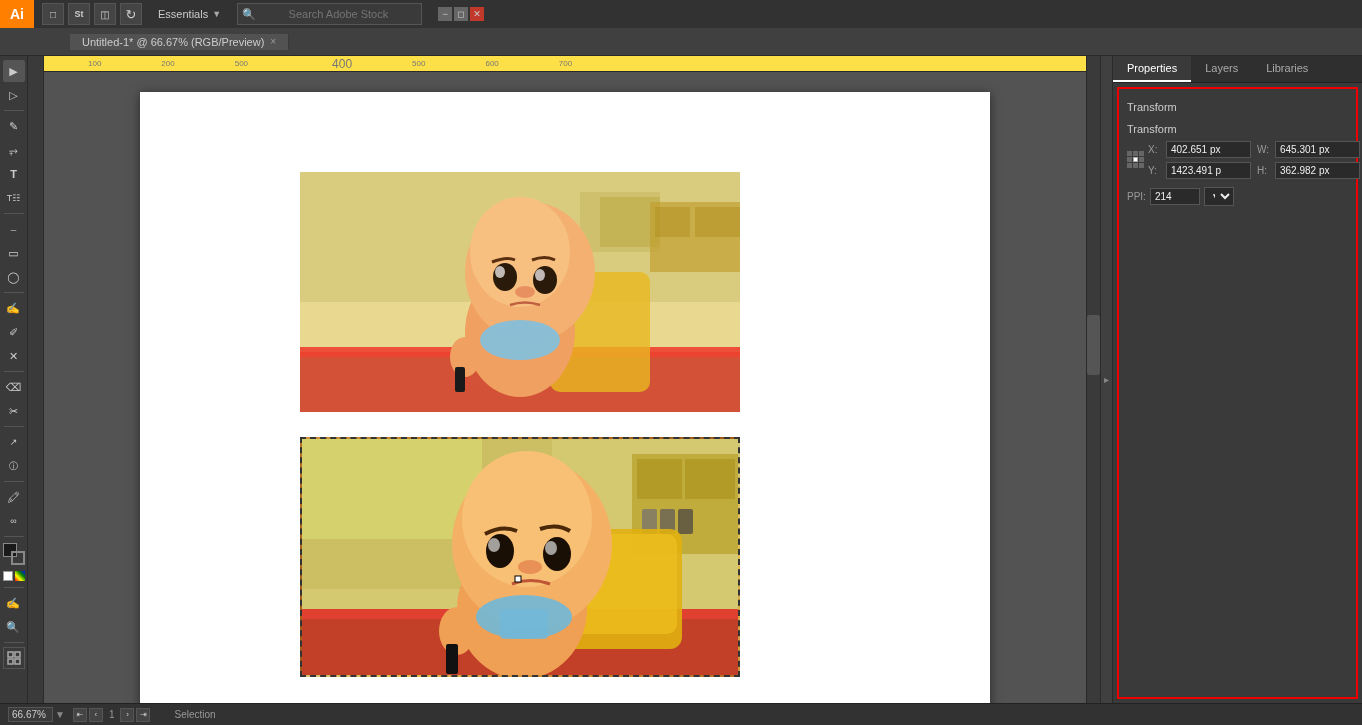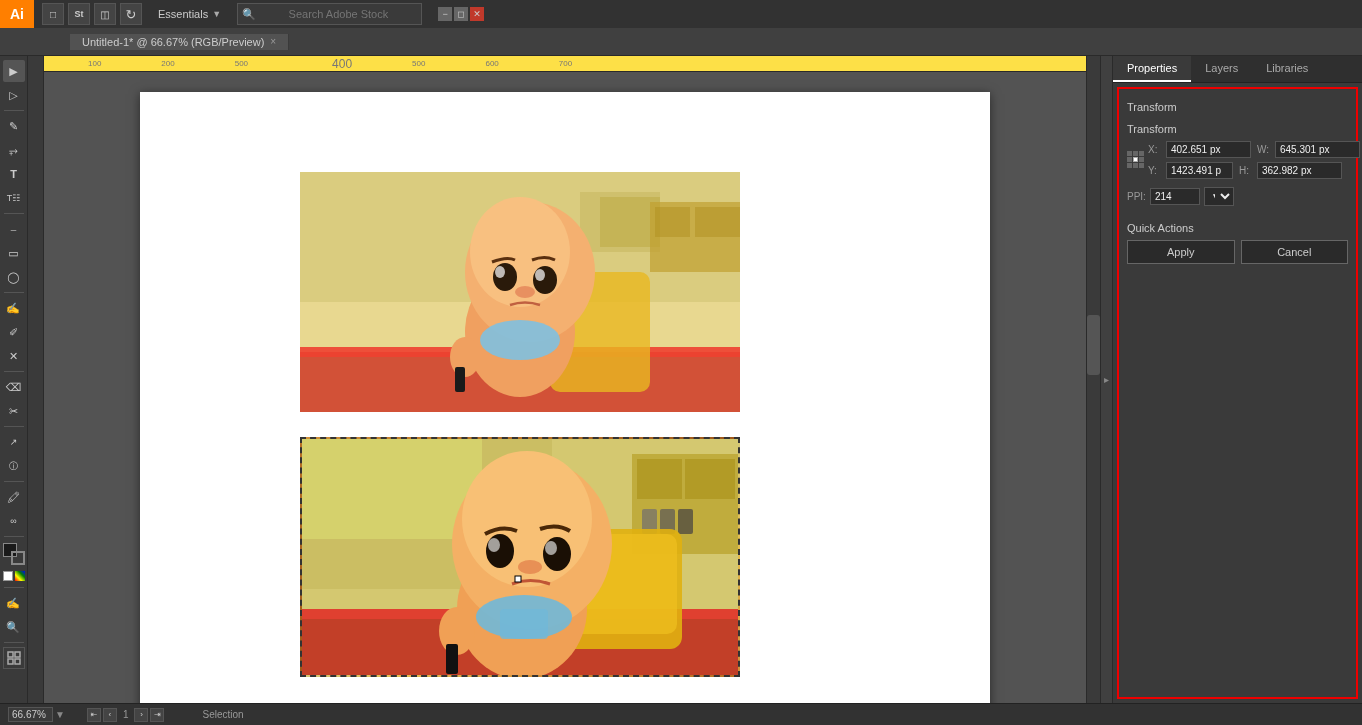--- a/index.html
+++ b/index.html
@@ -170,21 +170,21 @@
       display: flex; gap: 6px; margin-top: 6px;
     }
     .action-btn {
       flex: 1; padding: 5px 8px; background: #2a2a2a; border: 1px solid #666;
       color: #ccc; font-size: 11px; cursor: pointer; text-align: center;
     }
 
     
     #statusbar {
       height: 22px; background: #323232; border-top: 1px solid #222;
-      display: flex; align-items: center; padding: 0 8px; gap: 22px;
+      display: flex; align-items: center; padding: 0 8px; gap: 8px;
       font-size: 10px; color: #999;
     }
     #statusbar .zoom-control {
       display: flex; align-items: center; gap: 2px;
     }
     #statusbar .zoom-input {
       background: #3a3a3a; border: 1px solid #555; color: #ccc; width: 45px; font-size: 10px; padding: 1px 3px;
     }
     #statusbar .nav-controls {
       display: flex; align-items: center; gap: 2px;
@@ -465,47 +465,40 @@
               </div>
               <div class="transform-field">
                 <label>W:</label>
                 <input class="transform-input" value="645.301 px" readonly="" style="width: 85px;">
               </div>
             </div>
 
             <div style="display:flex;gap:6px;align-items:center;">
               <div class="transform-field">
                 <label>Y:</label>
-                <input class="transform-input" value="1423.491 p" readonly="" style="width: 67px;">
+                <input class="transform-input" value="1423.491 p" readonly="" style="width: 85px;">
               </div>
               <div class="transform-field">
                 <label>H:</label>
                 <input class="transform-input" value="362.982 px" readonly="" style="width: 85px;">
               </div>
             </div>
           </div>
 
         </div>
 
         <div class="ppi-row">
           <label>PPI:</label>
           <input class="ppi-input" value="214" readonly="" style="">
           <select class="ppi-dropdown">
             <option>▼</option>
           </select>
         </div>
       </div>
 
-      <div class="quick-actions-section">
-        <div class="section-label">Quick Actions</div>
-        <div class="action-buttons">
-          <button class="action-btn">Apply</button>
-          <button class="action-btn">Cancel</button>
-        </div>
-      </div>
     </div>
   </div>
 
 </div>
 
 <div id="statusbar">
   <div class="zoom-control">
     <input class="zoom-input" value="66.67%" readonly="" style="">
     <span style="cursor:pointer;color:#888;">▼</span>
   </div>

